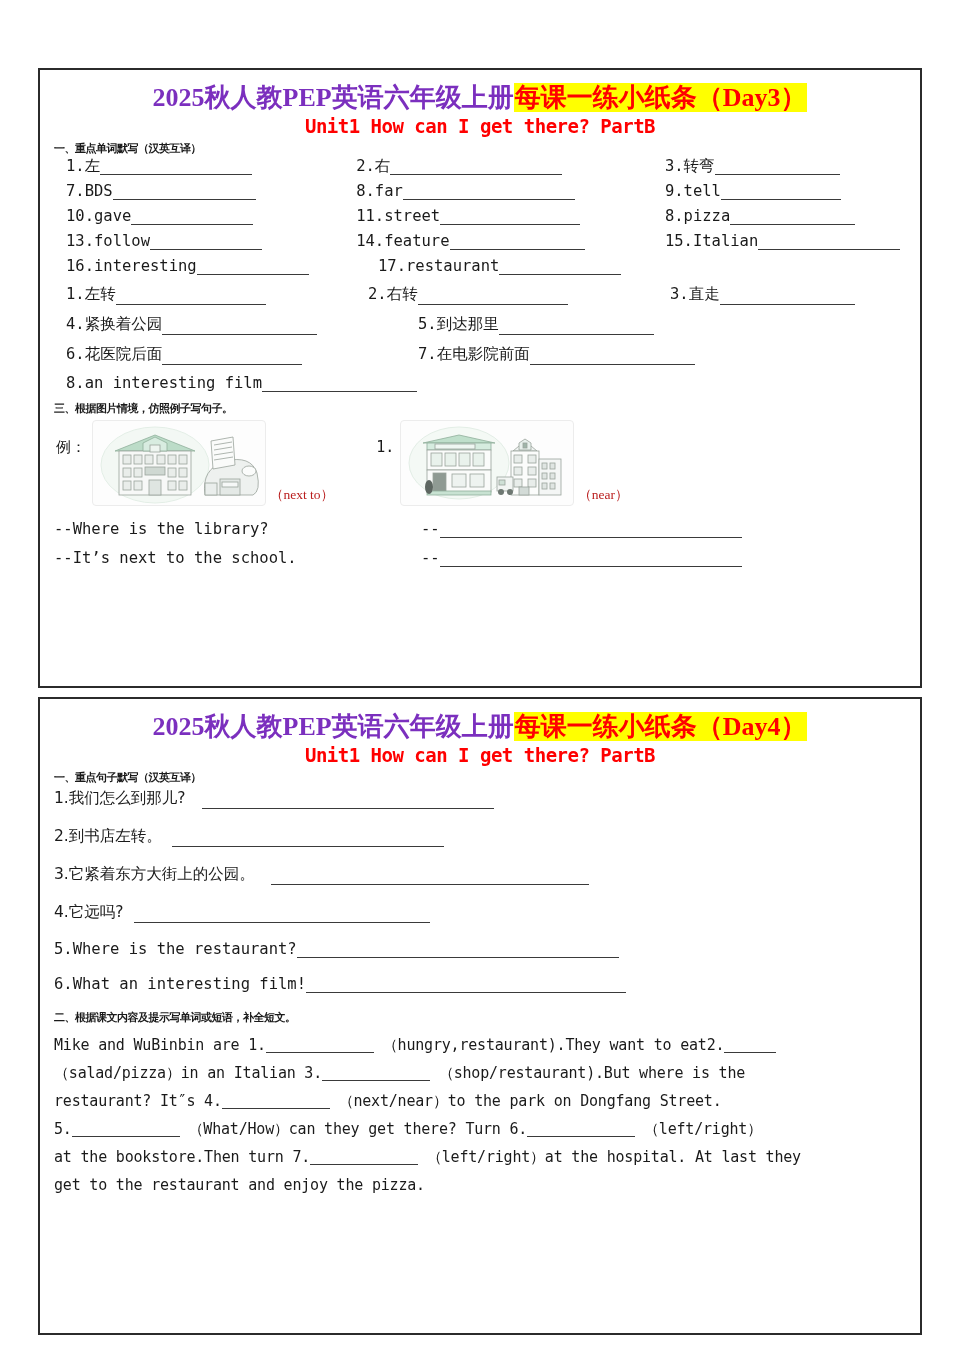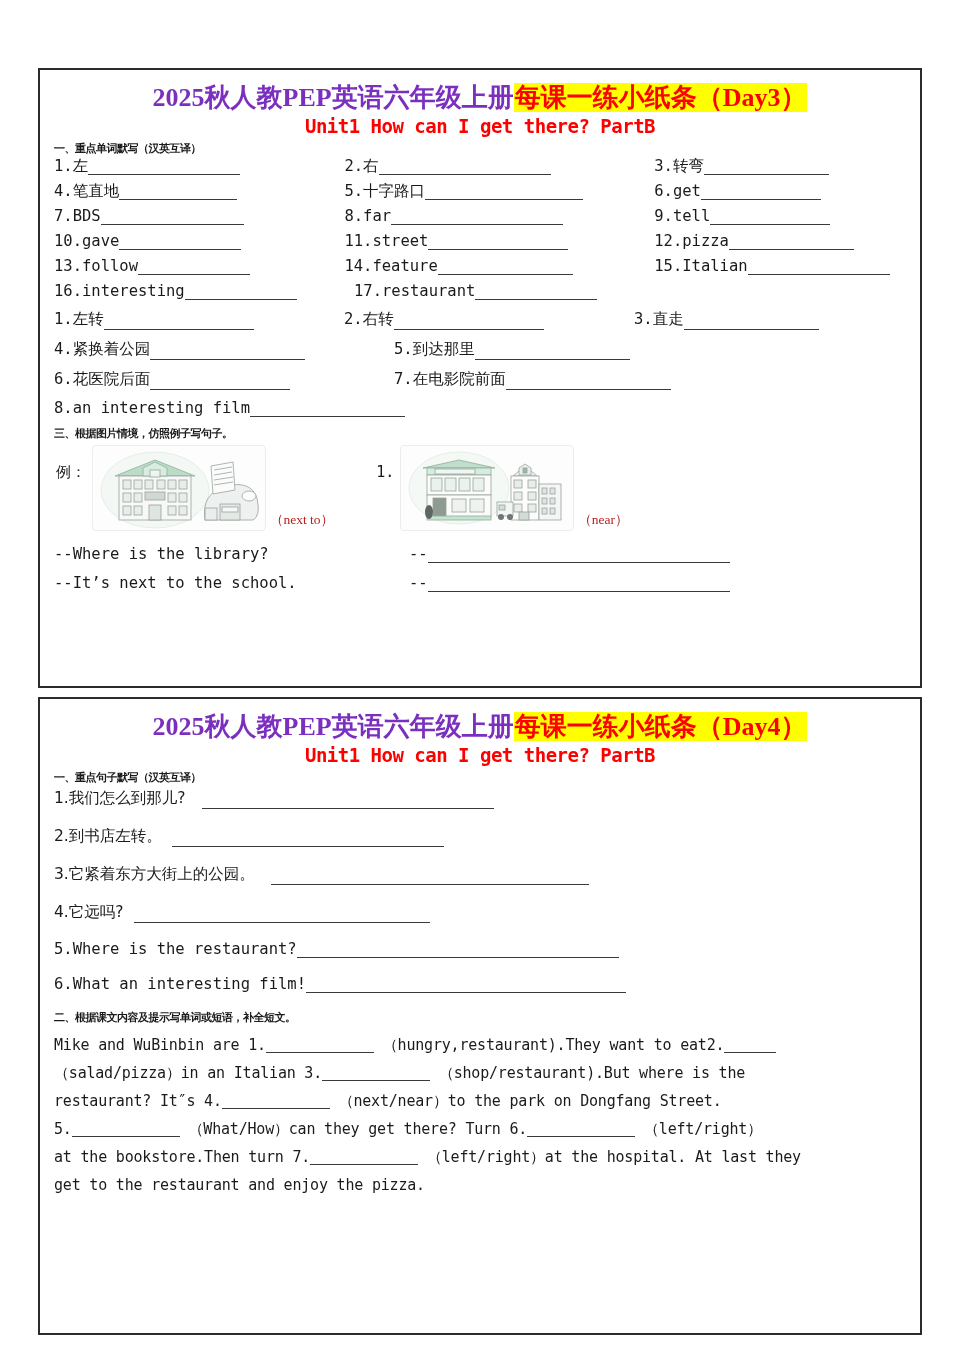--- a/index.html
+++ b/index.html
@@ -83,20 +83,21 @@
     line-height: 1.0;
     margin-bottom: 9px;
     align-items: flex-end;
   }
   .cell {
     display: flex;
     align-items: flex-end;
     white-space: nowrap;
     font-family: "DejaVu Sans Mono", "Liberation Mono", monospace;
     font-size: 15.5px;
+    margin-left: 12px;
   }
   .cell .lbl { display:inline-block; }
   .blank {
     display: inline-block;
     border-bottom: 1.4px solid #3a3a3a;
     height: 15px;
   }
   .c1 { width: 300px; }
   .c2 { width: 320px; }
   .c3 { width: 260px; }
@@ -208,34 +209,20 @@
       <div class="cell c2">
           <span class="lbl">2.右</span>
           <span class="blank" style="width:172px"></span>
         </div>
       <div class="cell c3">
           <span class="lbl">3.转弯</span>
           <span class="blank" style="width:125px"></span>
         </div>
     </div>
 
-    <div class="row">
-      <div class="cell c1">
-          <span class="lbl">4.笔直地</span>
-          <span class="blank" style="width:118px"></span>
-        </div>
-      <div class="cell c2">
-          <span class="lbl">5.十字路口</span>
-          <span class="blank" style="width:158px"></span>
-        </div>
-      <div class="cell c3">
-          <span class="lbl">6.get</span>
-          <span class="blank" style="width:120px"></span>
-        </div>
-    </div>
 
     <div class="row">
       <div class="cell c1">
           <span class="lbl">7.BDS</span>
           <span class="blank" style="width:143px"></span>
         </div>
       <div class="cell c2">
           <span class="lbl">8.far</span>
           <span class="blank" style="width:172px"></span>
         </div>
@@ -248,21 +235,21 @@
     <div class="row">
       <div class="cell c1">
           <span class="lbl">10.gave</span>
           <span class="blank" style="width:122px"></span>
         </div>
       <div class="cell c2">
           <span class="lbl">11.street</span>
           <span class="blank" style="width:140px"></span>
         </div>
       <div class="cell c3">
-          <span class="lbl">12.pizza </span>
+          <span class="lbl">8.pizza </span>
           <span class="blank" style="width:125px"></span>
         </div>
     </div>
 
     <div class="row">
       <div class="cell c1">
           <span class="lbl">13.follow</span>
           <span class="blank" style="width:112px"></span>
         </div>
       <div class="cell c2">

